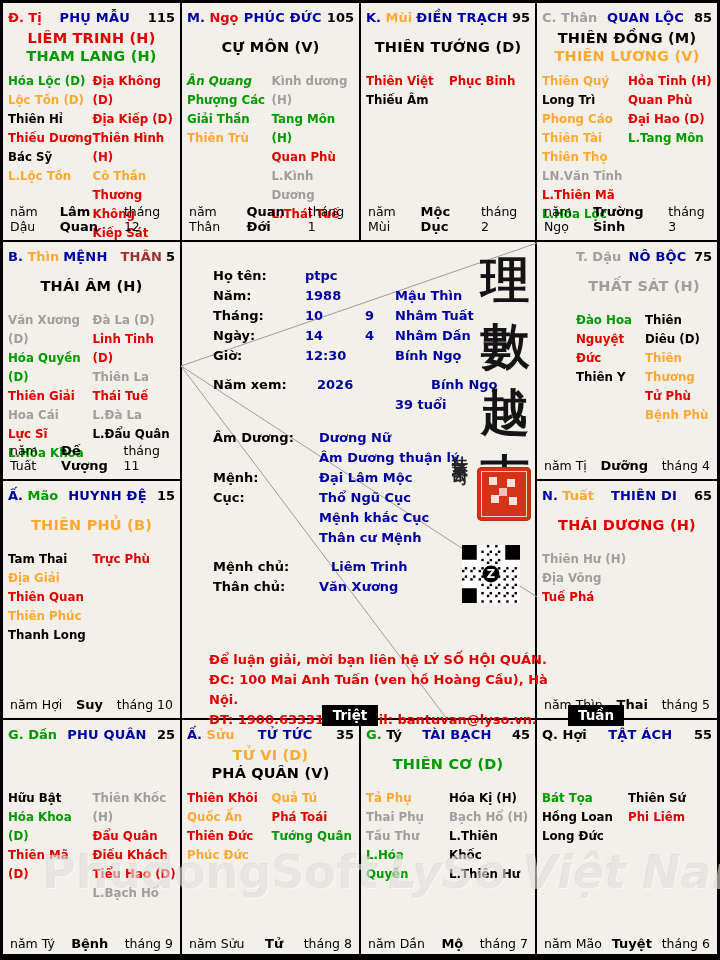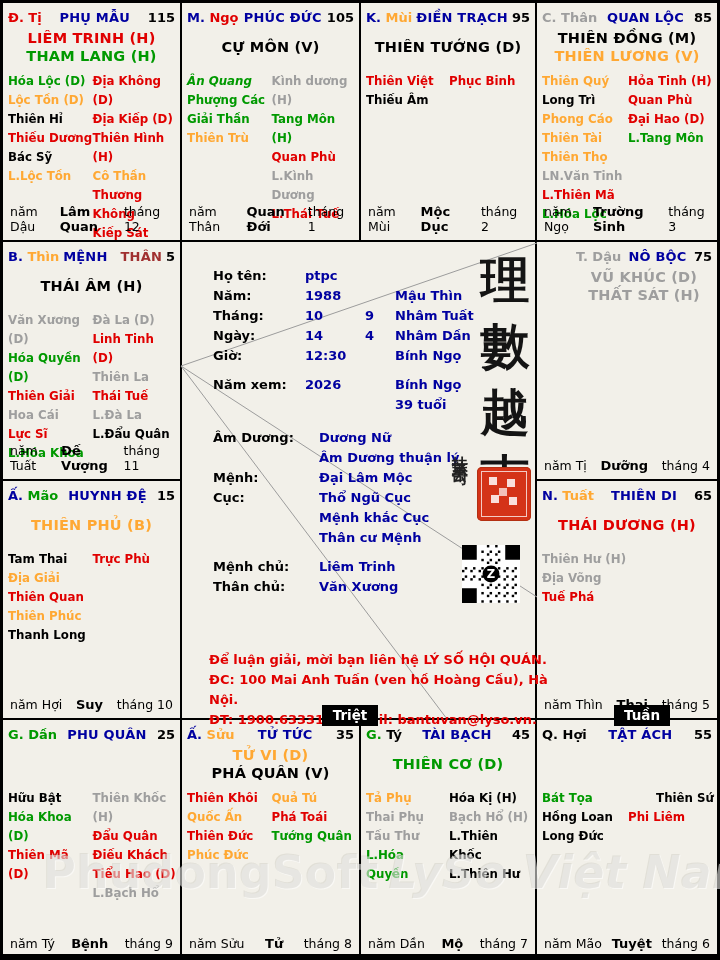--- a/index.html
+++ b/index.html
@@ -23,21 +23,21 @@
   .col{width:50%;}
   .foot{position:absolute;left:0;right:0;bottom:6px;display:flex;justify-content:space-between;
         padding:0 7px;font-size:12.5px;align-items:baseline;color:#000;}
   .fstat{font-weight:bold;font-size:13px;}
   
   .lines{position:absolute;inset:0;z-index:5;pointer-events:none;}
   .lines line{stroke:#9c9c9c;stroke-width:1;}
   
   .center-content{position:absolute;left:193px;top:241px;width:355px;height:478px;z-index:6;}
   .iline,.aline{display:flex;height:20px;align-items:center;font-weight:bold;font-size:13px;}
-  .gap{margin-top:9px;}
+  .gap{margin-top:9px;gap:12px;}
   .il{width:92px;color:#000;}
   .iv{width:60px;color:#0000A0;}
   .ix{width:30px;color:#0000A0;}
   .ic{color:#0000A0;}
   .al{width:106px;color:#000;}
   .av{color:#0000A0;}
   .info{padding:24px 0 0 20px;}
   .attrs{padding:13px 0 0 20px;}
   .contact{margin-top:54px;padding-left:16px;color:#E10000;font-weight:bold;font-size:13px;line-height:20px;}
   .calli{position:absolute;left:280px;top:6px;width:64px;text-align:center;}
@@ -226,22 +226,34 @@
           <span class="fthang">tháng 11</span>
         </div>
       </div>
       <div class="cell" style="grid-area: 2 / 4; padding-left: 34px;">
         <div class="head">
           <span class="canchi"><span style="color: rgb(158, 158, 158);">T. </span><span style="color: rgb(158, 158, 158);">Dậu</span></span>
           <span class="pname"><span>NÔ BỘC</span></span>
           <span class="pnum">75</span>
         </div>
         <div class="mains">
-          <div class="mainstar" style="color: rgb(158, 158, 158);">VŨ KHÚC (D)</div>
           <div class="mainstar" style="color: rgb(158, 158, 158);">THẤT SÁT (H)</div>
+        </div>
+        <div class="cols">
+          <div class="col">
+            <div class="star" style="color: rgb(0, 153, 0);">Đào Hoa</div>
+            <div class="star" style="color: rgb(224, 0, 0);">Nguyệt Đức</div>
+            <div class="star" style="color: rgb(0, 0, 0);">Thiên Y</div>
+          </div>
+          <div class="col">
+            <div class="star" style="color: rgb(0, 0, 0);">Thiên Diêu (D)</div>
+            <div class="star" style="color: rgb(255, 168, 51);">Thiên Thương</div>
+            <div class="star" style="color: rgb(224, 0, 0);">Tử Phù</div>
+            <div class="star" style="color: rgb(255, 168, 51);">Bệnh Phù</div>
+          </div>
         </div>
         <div class="foot">
           <span class="fnam">năm Tị</span>
           <span class="fstat">Dưỡng</span>
           <span class="fthang">tháng 4</span>
         </div>
       </div>
       <div class="cell" style="grid-area: 3 / 1;">
         <div class="head">
           <span class="canchi"><span style="color: rgb(0, 0, 160);">Ấ. </span><span style="color: rgb(0, 153, 0);">Mão</span></span>
@@ -383,21 +395,21 @@
           <span class="pnum">55</span>
         </div>
         <div class="mains"></div>
         <div class="cols">
           <div class="col">
             <div class="star" style="color: rgb(0, 153, 0);">Bát Tọa</div>
             <div class="star" style="color: rgb(0, 0, 0);">Hồng Loan</div>
             <div class="star" style="color: rgb(0, 0, 0);">Long Đức</div>
           </div>
           <div class="col">
-            <div class="star" style="color: rgb(0, 0, 0); text-align: right;">Thiên Sứ</div>
+            <div class="star" style="color: rgb(0, 0, 0);">Thiên Sứ</div>
             <div class="star" style="color: rgb(224, 0, 0);">Phi Liêm</div>
           </div>
         </div>
         <div class="foot">
           <span class="fnam">năm Mão</span>
           <span class="fstat">Tuyệt</span>
           <span class="fthang">tháng 6</span>
         </div>
       </div>
     </div>
@@ -570,19 +582,19 @@
         <rect x="0" y="41" width="14" height="14"></rect>
           <rect x="2" y="43" width="10" height="10" fill="#fff"></rect>
           <rect x="4" y="45" width="6" height="6"></rect>
       </g>
       <circle class="zc" cx="27.5" cy="27.5" r="8"></circle>
       <text class="zt" x="27.5" y="31.5" text-anchor="middle">Z</text>
     </svg>
   </div>
 
   <div class="badge" style="left:322px;top:705px;">Triệt</div>
-  <div class="badge" style="left:614px;top:705px;">Tuần</div>
+  <div class="badge" style="left:568px;top:705px;">Tuần</div>
 
   <div class="wm" style="left:42px;top:845px;">PhudongSoft</div>
   <div class="wm wm2" style="left:388px;top:845px;">LySo Việt Nam</div>
 
   <div class="bottombar"></div>
 </div>
 
 </body></html>

